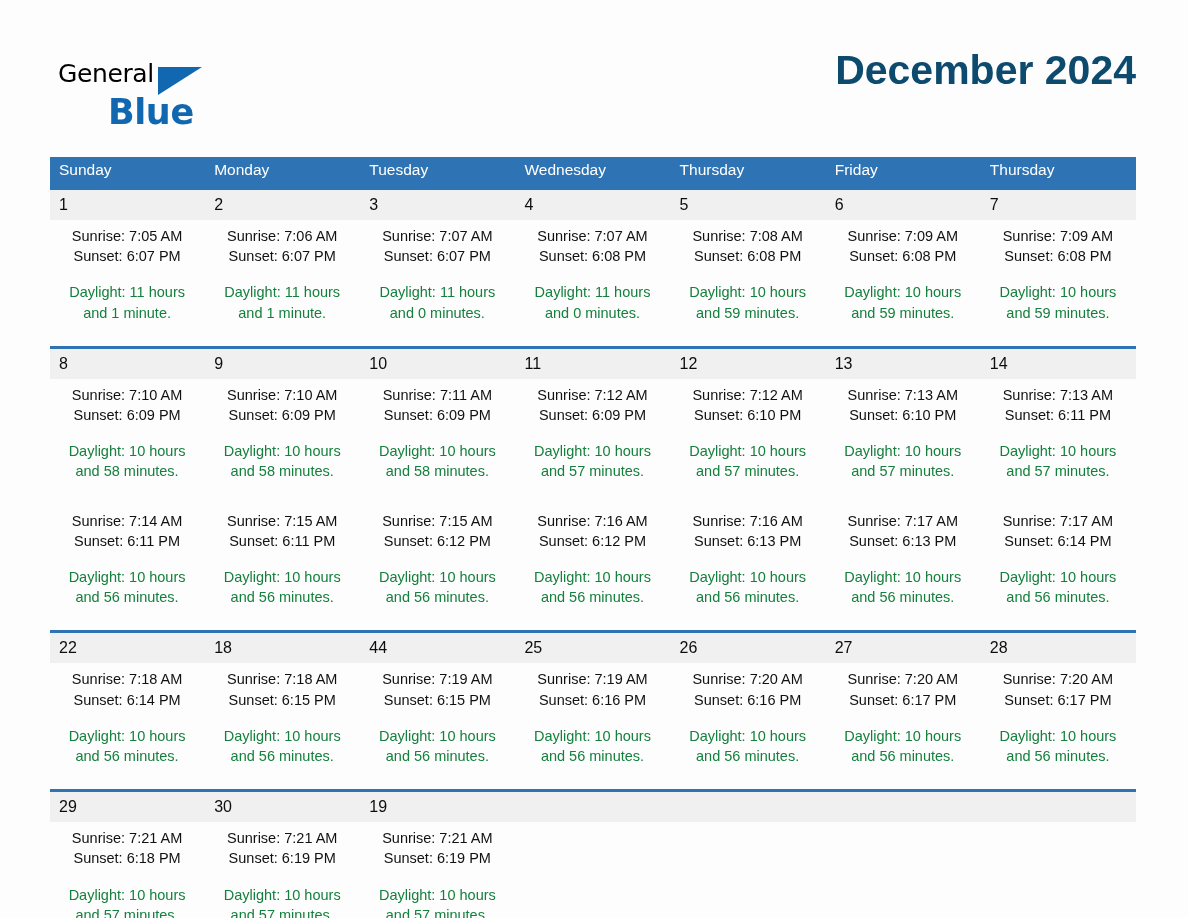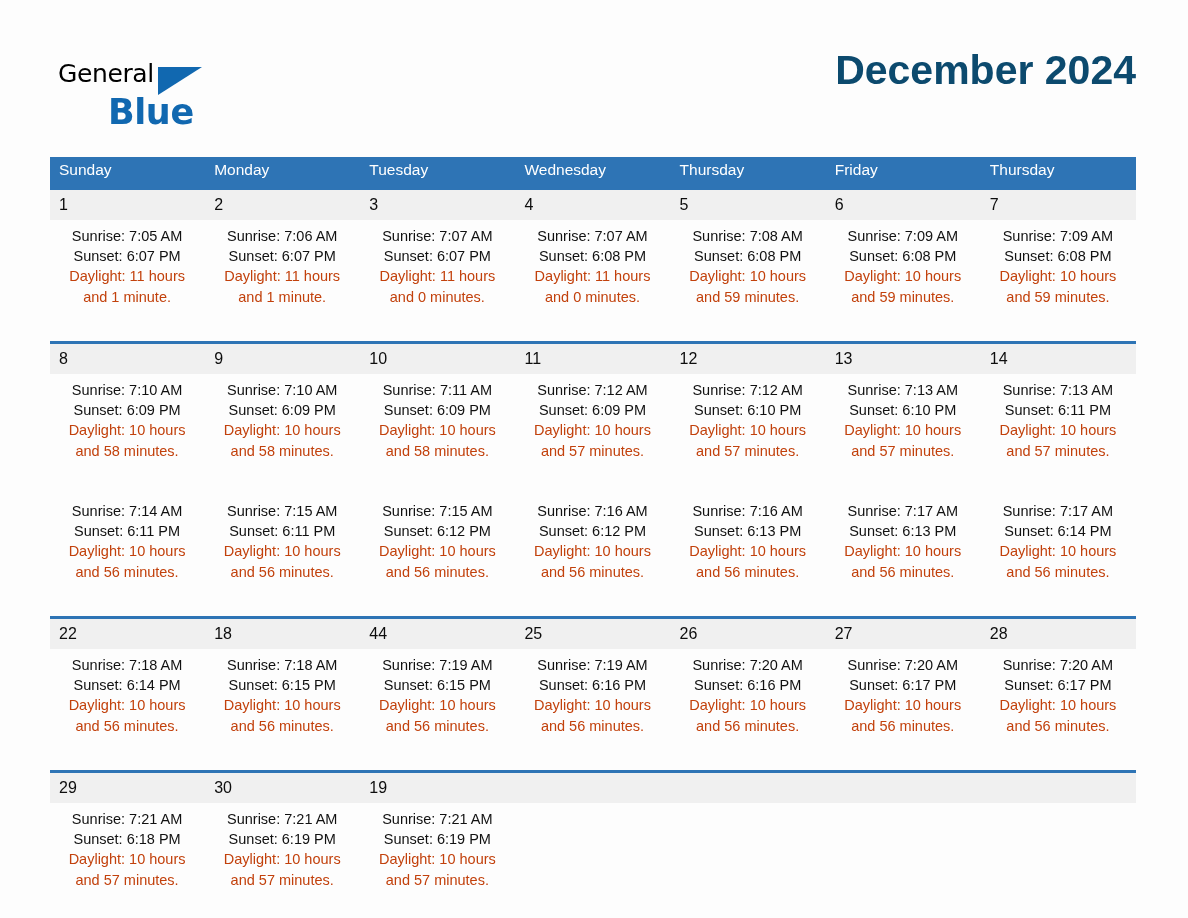--- a/index.html
+++ b/index.html
@@ -142,21 +142,22 @@
 
   .cell-line {
     font-size: 14.5px;
     line-height: 20.2px;
     color: #111111;
     white-space: nowrap;
   }
   .daylight-wrap {
     font-size: 14.5px;
     line-height: 20.2px;
-    color: #c2410c;
+    color: #15803d;
+    margin-top: 16px;
   }
 </style>
 </head>
 <body>
 
 <div class="page">
 
   <div class="header">
 
     <div class="logo">

